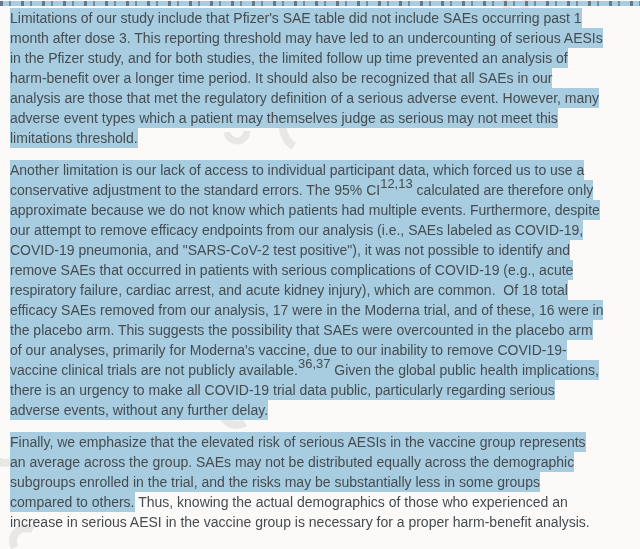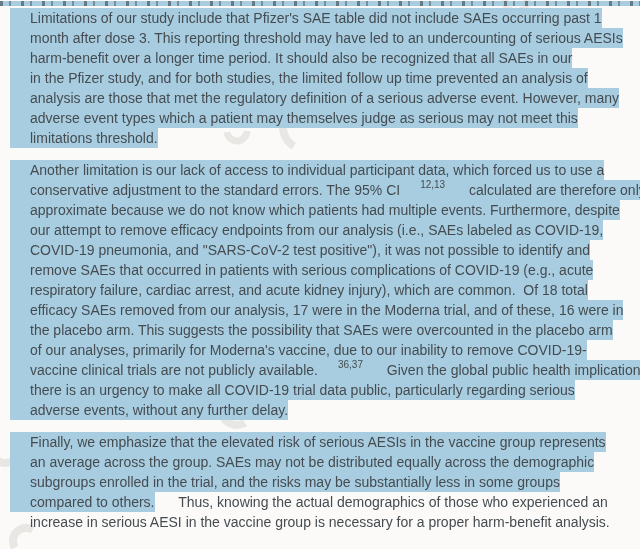--- a/index.html
+++ b/index.html
@@ -43,25 +43,24 @@
     height:20px;
     line-height:20px;
     overflow:visible;
   }
   .seg{
     display:inline-block;
     vertical-align:top;
     height:20px;
     line-height:20px;
     white-space:pre;
-    padding-left:20px;
   }
   .seg.hl{background:var(--hl);}
   .seg sup{
-    font-size:10px;
+    font-size:13px;
     line-height:0;
     position:relative;
     top:-1px;
     vertical-align:super;
   }
 </style>
 </head>
 <body>
 
 <div class="page">
@@ -74,22 +73,22 @@
     <circle cx="5" cy="449" r="14" fill="none" stroke-width="8" stroke-dasharray="40 70" transform="rotate(-40 5 449)" stroke="#dcd8d4"></circle>
     <circle cx="26" cy="541" r="13" fill="none" stroke-width="8" stroke-dasharray="34 70" transform="rotate(150 26 541)" stroke="#dcd8d4"></circle>
   </svg>
 
   <div class="top-sliver"></div>
 
   <div class="doc">
       <div class="paragraph">
         <div class="line"><span class="seg hl">Limitations of our study include that Pfizer's SAE table did not include SAEs occurring past 1</span></div>
         <div class="line"><span class="seg hl">month after dose 3. This reporting threshold may have led to an undercounting of serious AESIs</span></div>
+        <div class="line"><span class="seg hl">in the Pfizer study, and for both studies, the limited follow up time prevented an analysis of</span></div>
         <div class="line"><span class="seg hl">harm-benefit over a longer time period. It should also be recognized that all SAEs in our</span></div>
-        <div class="line"><span class="seg hl">in the Pfizer study, and for both studies, the limited follow up time prevented an analysis of</span></div>
         <div class="line"><span class="seg hl">analysis are those that met the regulatory definition of a serious adverse event. However, many</span></div>
         <div class="line"><span class="seg hl">adverse event types which a patient may themselves judge as serious may not meet this</span></div>
         <div class="line"><span class="seg hl">limitations threshold.</span></div>
       </div>
       <div class="paragraph">
         <div class="line"><span class="seg hl">Another limitation is our lack of access to individual participant data, which forced us to use a</span></div>
         <div class="line"><span class="seg hl">conservative adjustment to the standard errors. The 95% CI</span><span class="seg hl"><sup>12,13</sup></span><span class="seg hl"> calculated are therefore only</span></div>
         <div class="line"><span class="seg hl">approximate because we do not know which patients had multiple events. Furthermore, despite</span></div>
         <div class="line"><span class="seg hl">our attempt to remove efficacy endpoints from our analysis (i.e., SAEs labeled as COVID-19,</span></div>
         <div class="line"><span class="seg hl">COVID-19 pneumonia, and "SARS-CoV-2 test positive"), it was not possible to identify and</span></div>

